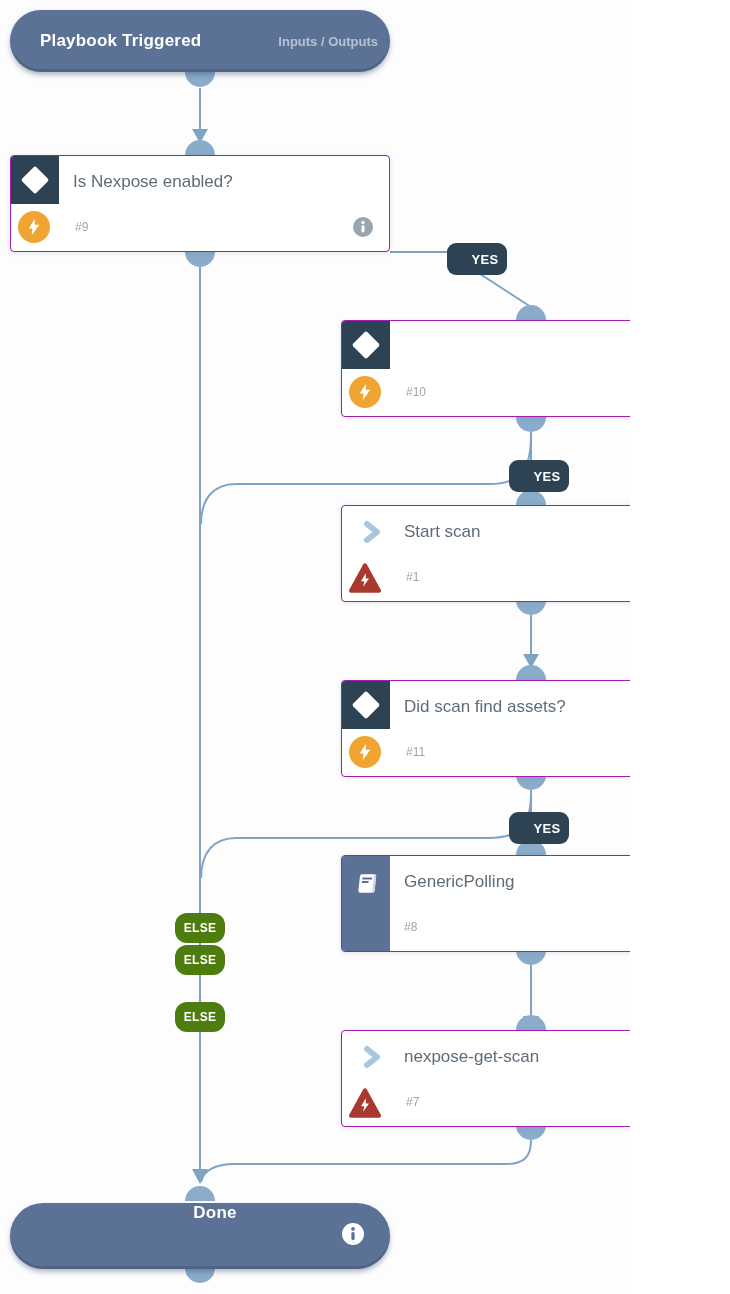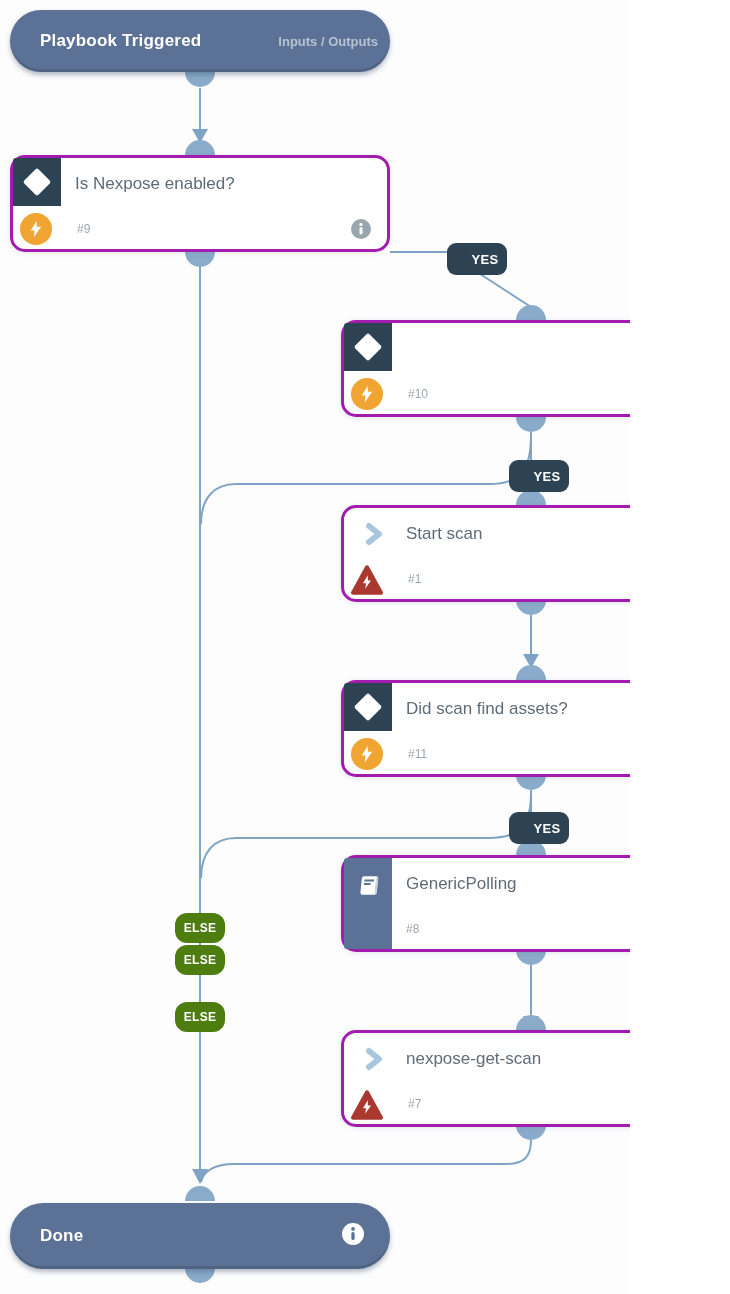--- a/index.html
+++ b/index.html
@@ -17,21 +17,21 @@
     box-shadow:0 3px 5px rgba(40,60,90,.35), inset 0 -3px 0 rgba(0,0,0,.12);
     display:flex;align-items:center;z-index:3;
   }
   .pill .pill-title{color:#ffffff;font-size:17px;font-weight:bold;margin-left:30px;letter-spacing:.2px;}
   .pill .pill-link{margin-left:auto;margin-right:12px;color:#b7c1d2;font-size:13px;font-weight:bold;}
   .pill .pill-info{margin-left:auto;margin-right:26px;}
 
   
   .card{
     position:absolute;width:380px;height:97px;background:#ffffff;
-    border:3px solid #a21caf;border-radius:15px;
+    border:1px solid #a21caf;border-radius:4px;
     box-shadow:0 1px 5px rgba(80,90,100,.15);z-index:3;box-sizing:border-box;
   }
   .card-title{
     position:absolute;left:62px;top:16px;font-size:17px;color:#5f6c78;
     white-space:nowrap;
   }
   .cond-sq{
     position:absolute;left:0;top:0;width:48px;height:48px;background:#2d4354;
     border-radius:3px 0 0 0;display:flex;align-items:center;justify-content:center;
   }
@@ -263,21 +263,21 @@
   </div>
 
   <div class="badge yes" style="left:447px;top:243px;">YES</div>
   <div class="badge yes" style="left:509px;top:460px;">YES</div>
   <div class="badge yes" style="left:509px;top:812px;">YES</div>
 
   <div class="badge else" style="left:175px;top:913px;">ELSE</div>
   <div class="badge else" style="left:175px;top:945px;">ELSE</div>
   <div class="badge else" style="left:175px;top:1002px;">ELSE</div>
 
-  <div class="pill" style="top:1203px;height:66px;border-radius:33px;">
+  <div class="pill" style="top:1203px;height:66px;border-radius:33px;flex-direction:column;">
     <span class="pill-title">Done</span>
     <span class="pill-info">
       <svg width="22" height="22" viewBox="0 0 20 20">
           <circle cx="10" cy="10" r="10" fill="#ffffff"></circle>
           <circle cx="10" cy="5.4" r="1.7" fill="#5b7296"></circle>
           <rect x="8.5" y="8.2" width="3" height="7.2" rx="1.4" fill="#5b7296"></rect>
         </svg>
     </span>
   </div>
 

